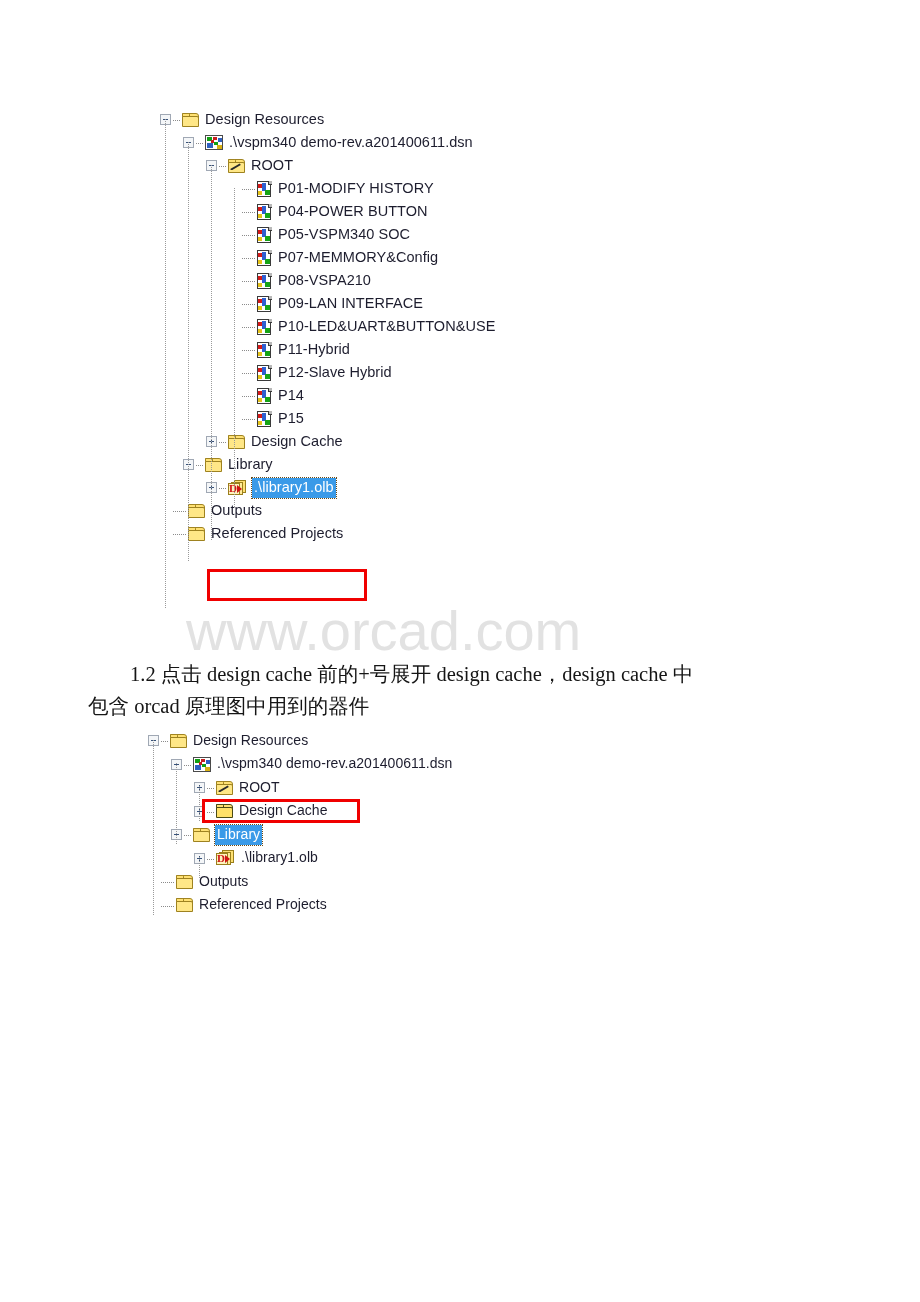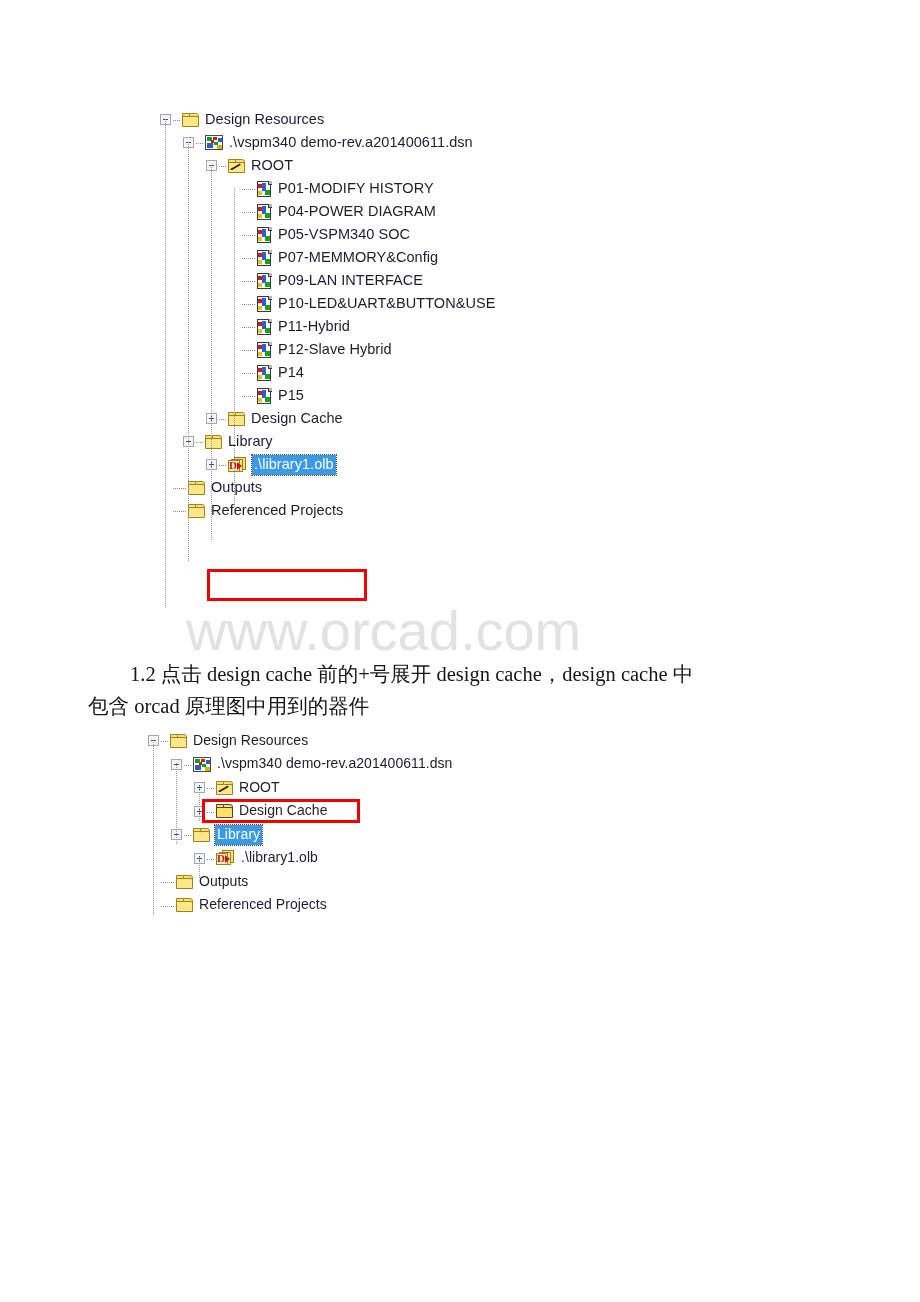--- a/index.html
+++ b/index.html
@@ -405,21 +405,21 @@
         <span class="expander-spacer"></span>
         <span class="dots long"></span>
         <span class="icon icon-page">
           <span class="p-sheet"></span>
           <span class="p-fold"></span>
           <span class="p-red"></span>
           <span class="p-blue"></span>
           <span class="p-green"></span>
           <span class="p-yellow"></span>
         </span>
-        <span class="label">P04-POWER DIAGRAM</span>
+        <span class="label">P04-POWER BUTTON</span>
       </div>
       <div class="tree-row">
         <span class="indent" style="width: 69px;"></span>
         <span class="expander-spacer"></span>
         <span class="dots long"></span>
         <span class="icon icon-page">
           <span class="p-sheet"></span>
           <span class="p-fold"></span>
           <span class="p-red"></span>
           <span class="p-blue"></span>
@@ -434,20 +434,34 @@
         <span class="dots long"></span>
         <span class="icon icon-page">
           <span class="p-sheet"></span>
           <span class="p-fold"></span>
           <span class="p-red"></span>
           <span class="p-blue"></span>
           <span class="p-green"></span>
           <span class="p-yellow"></span>
         </span>
         <span class="label">P07-MEMMORY&amp;Config</span>
+      </div>
+      <div class="tree-row">
+        <span class="indent" style="width: 69px;"></span>
+        <span class="expander-spacer"></span>
+        <span class="dots long"></span>
+        <span class="icon icon-page">
+          <span class="p-sheet"></span>
+          <span class="p-fold"></span>
+          <span class="p-red"></span>
+          <span class="p-blue"></span>
+          <span class="p-green"></span>
+          <span class="p-yellow"></span>
+        </span>
+        <span class="label">P08-VSPA210</span>
       </div>
       <div class="tree-row">
         <span class="indent" style="width: 69px;"></span>
         <span class="expander-spacer"></span>
         <span class="dots long"></span>
         <span class="icon icon-page">
           <span class="p-sheet"></span>
           <span class="p-fold"></span>
           <span class="p-red"></span>
           <span class="p-blue"></span>

